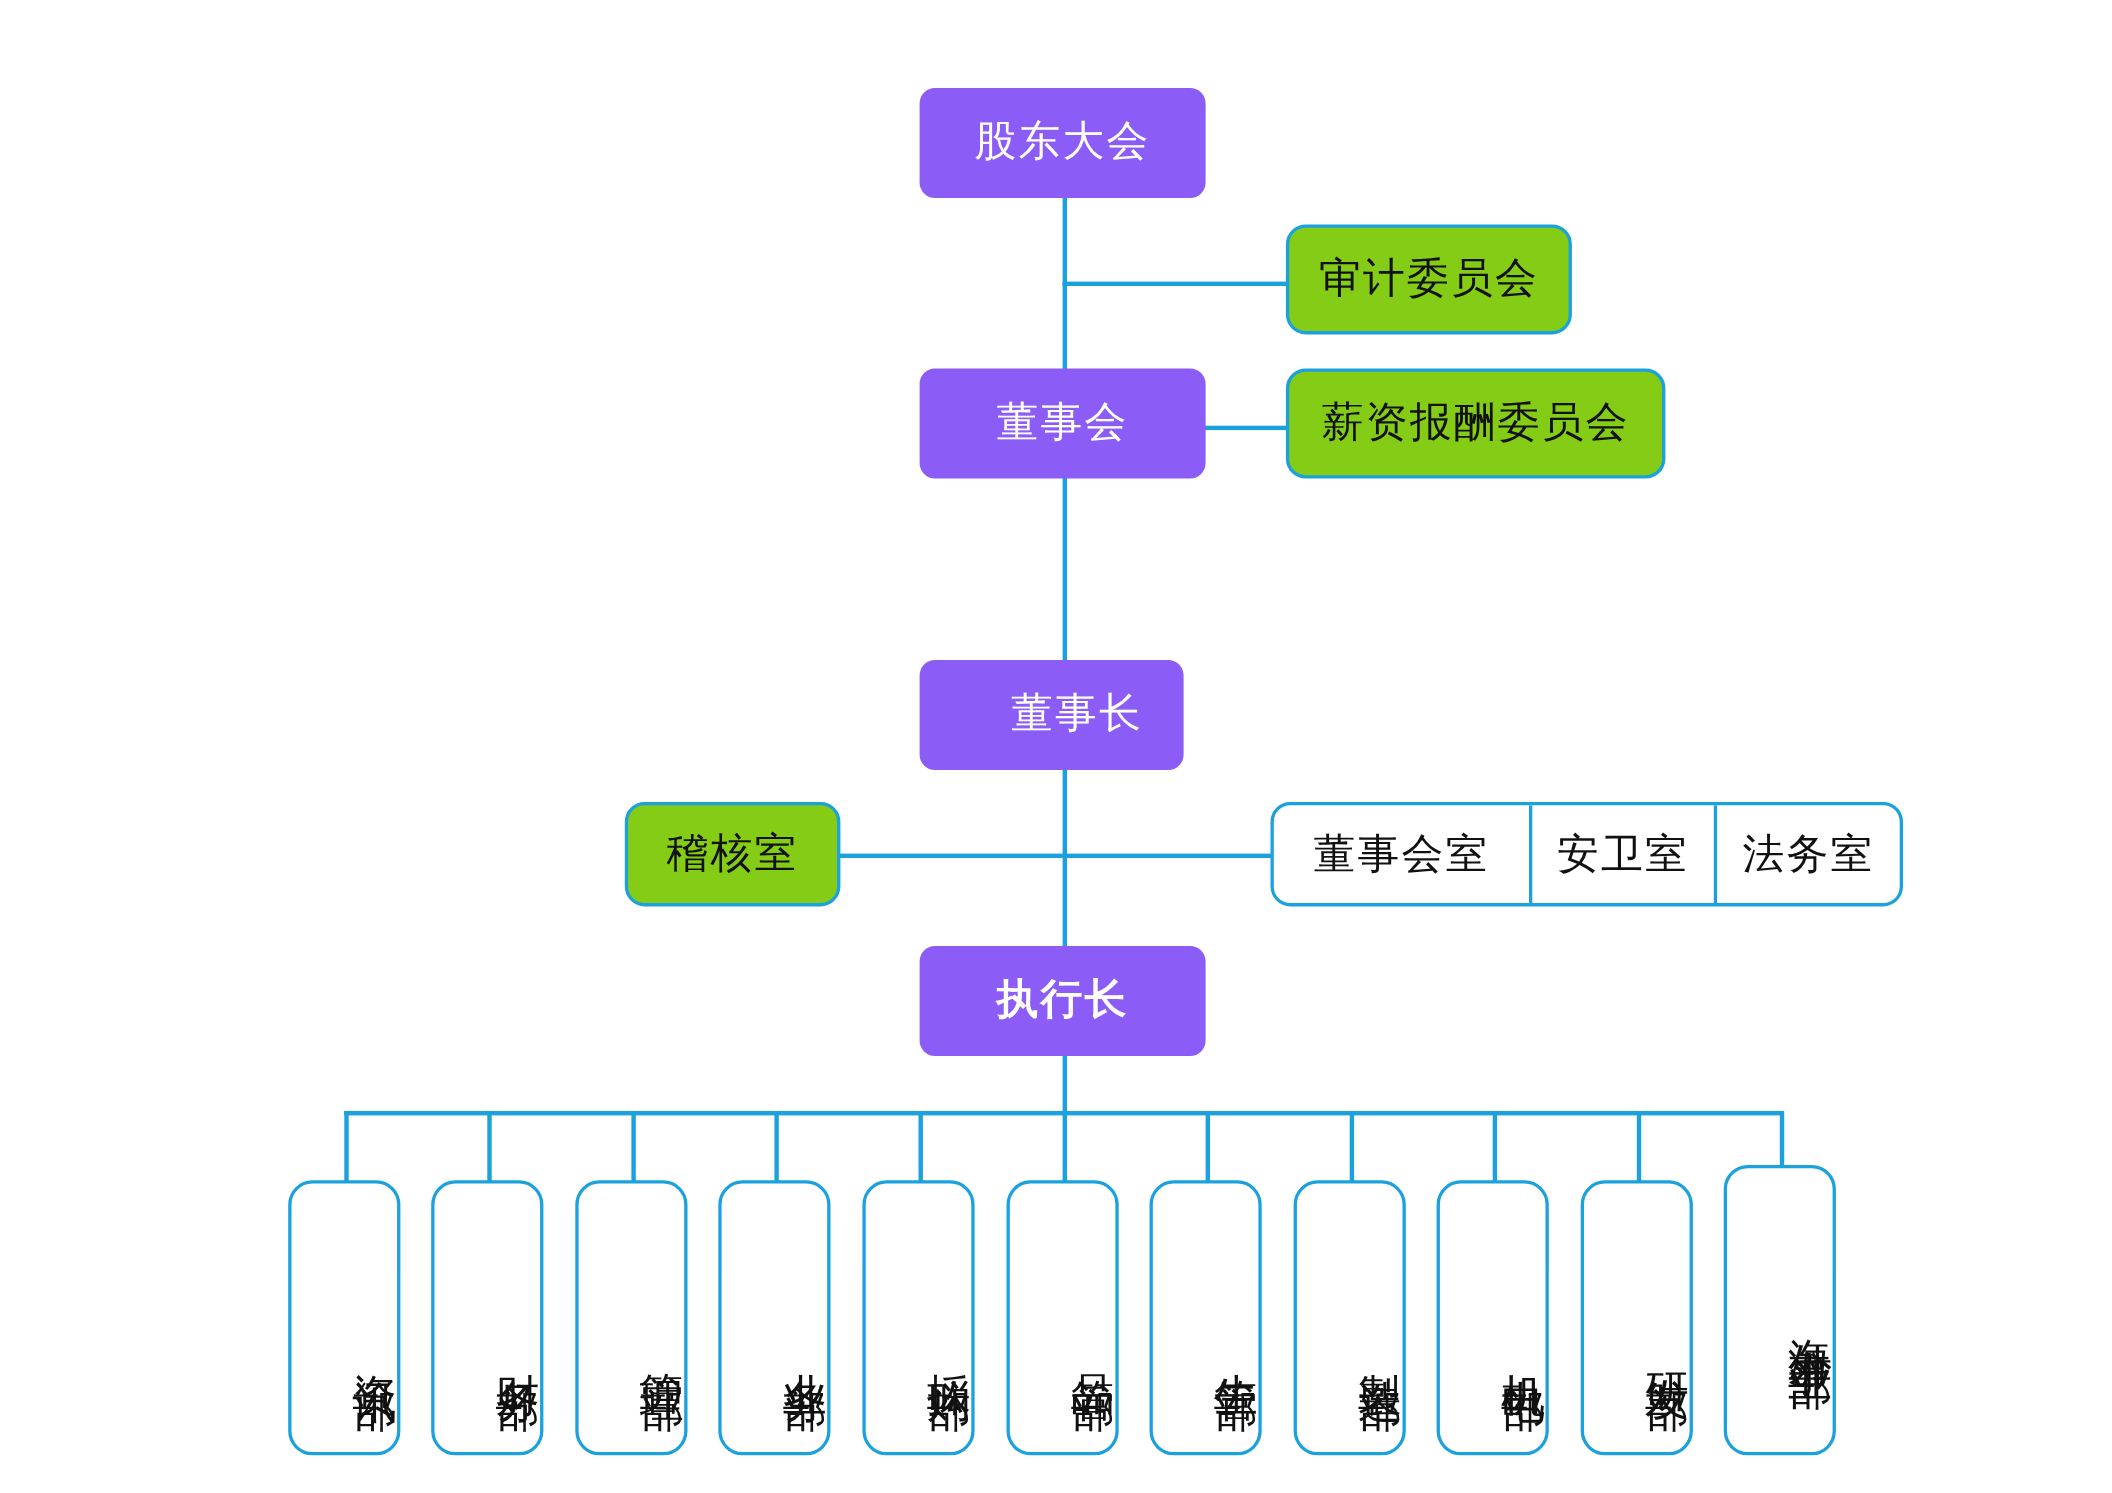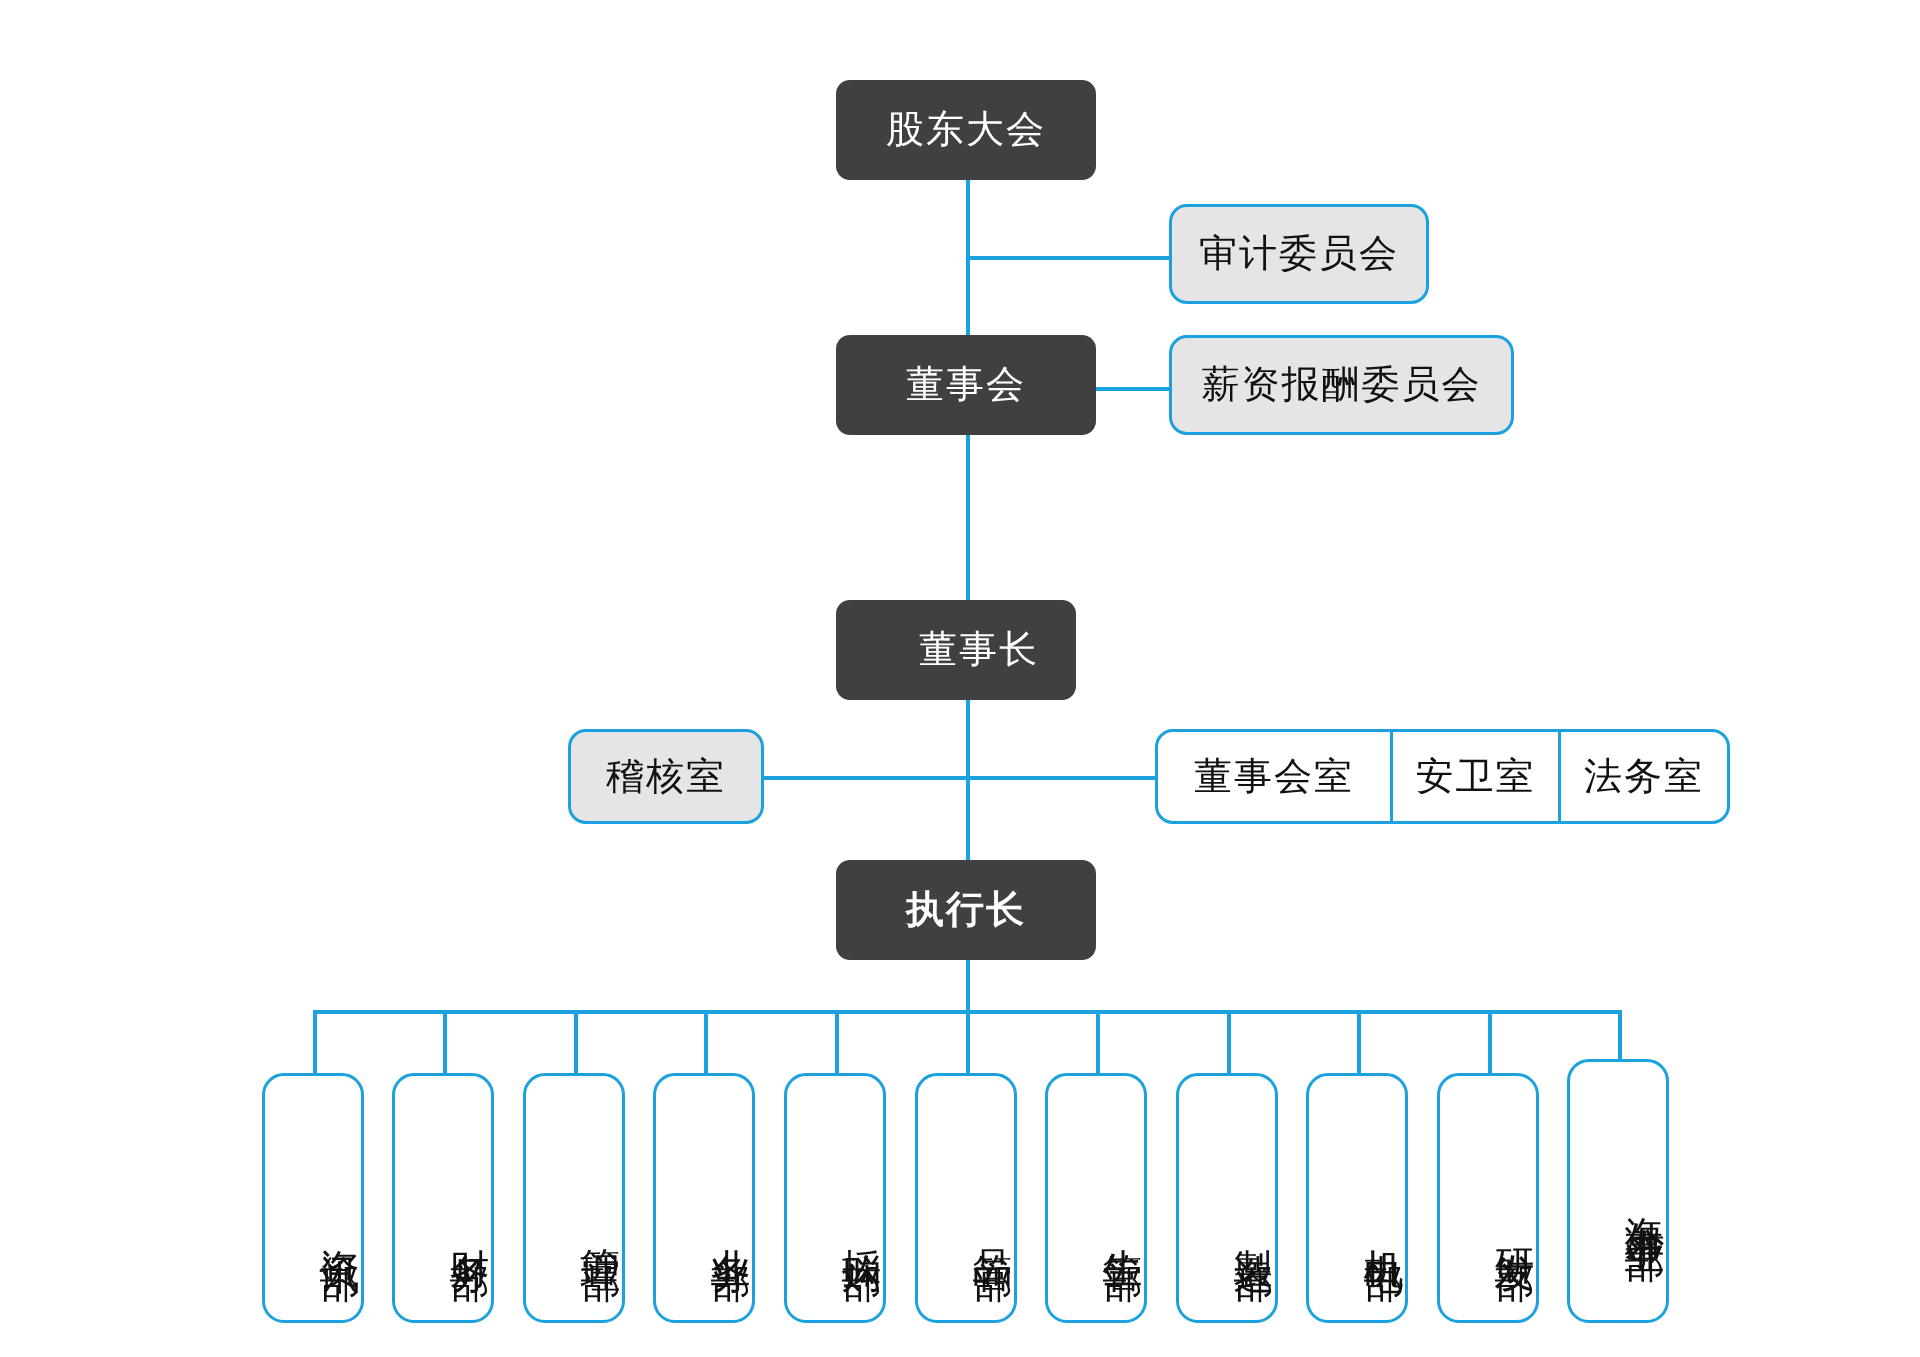--- a/index.html
+++ b/index.html
@@ -23,28 +23,28 @@
   .node {
     position: absolute;
     box-sizing: border-box;
     display: flex;
     align-items: center;
     justify-content: center;
     text-align: center;
     line-height: 1.25;
   }
   .node.filled {
-    background: #404040;
+    background: #8b5cf6;
     color: #ffffff;
     border-radius: 14px;
     font-size: 38px;
     letter-spacing: 2px;
   }
   .node.outline {
-    background: #e5e5e5;
+    background: #84cc16;
     color: #111111;
     border: 3px solid #1ba1dd;
     border-radius: 18px;
     font-size: 38px;
     letter-spacing: 2px;
   }
   .node.dept {
     background: #ffffff;
     color: #111111;
     border: 3px solid #1ba1dd;

